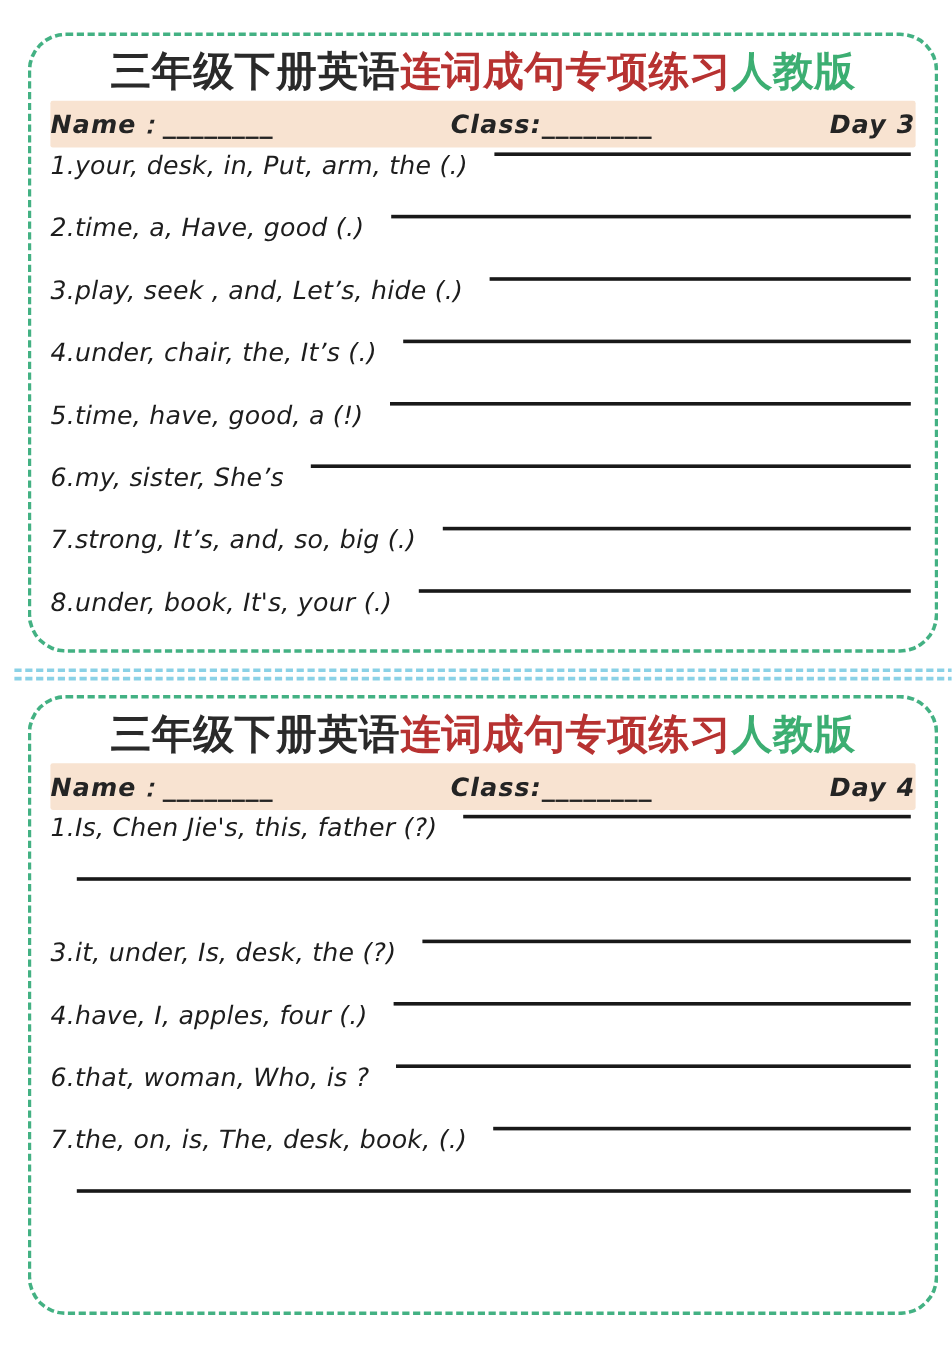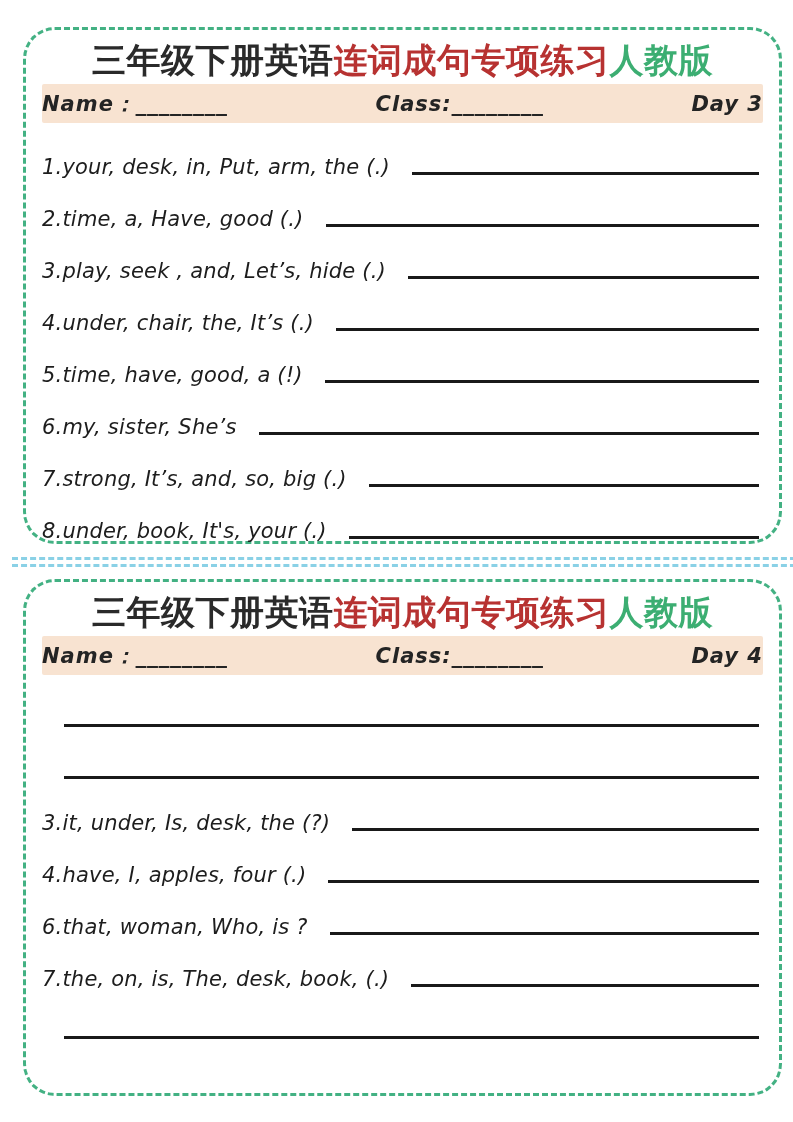--- a/index.html
+++ b/index.html
@@ -48,21 +48,21 @@
     gap:46px;
     font-size:21px;font-weight:bold;font-style:italic;
     color:#242424;
     letter-spacing:1px;
   }
   .items{
     list-style:none;margin:4px 0 0 0;padding:0 1px;
   }
   .row{
     height:52px;
-    display:flex;align-items:flex-end;
+    display:flex;align-items:flex-start;
   }
   .q{
     font-style:italic;
     font-size:21px;
     color:var(--ink);
     line-height:1.1;
     white-space:pre;
     letter-spacing:0.2px;
   }
   .blank{
@@ -131,20 +131,21 @@
 
   <section class="card">
     <h1 class="title"><span class="t-course">三年级下册英语</span><span class="t-topic">连词成句专项练习</span><span class="t-edition">人教版</span></h1>
     <div class="bar">
       <span>Name：________</span>
       <span>Class:________</span>
       <span>Day 4</span>
     </div>
     <ol class="items">
       <li class="row">
+          <span class="q">1.Is, Chen Jie's, this, father (?)</span>
           <span class="blank"></span>
         </li>
       <li class="row">
           <span class="blank"></span>
         </li>
       <li class="row">
           <span class="q">3.it, under, Is, desk, the (?)</span>
           <span class="blank"></span>
         </li>
       <li class="row">

